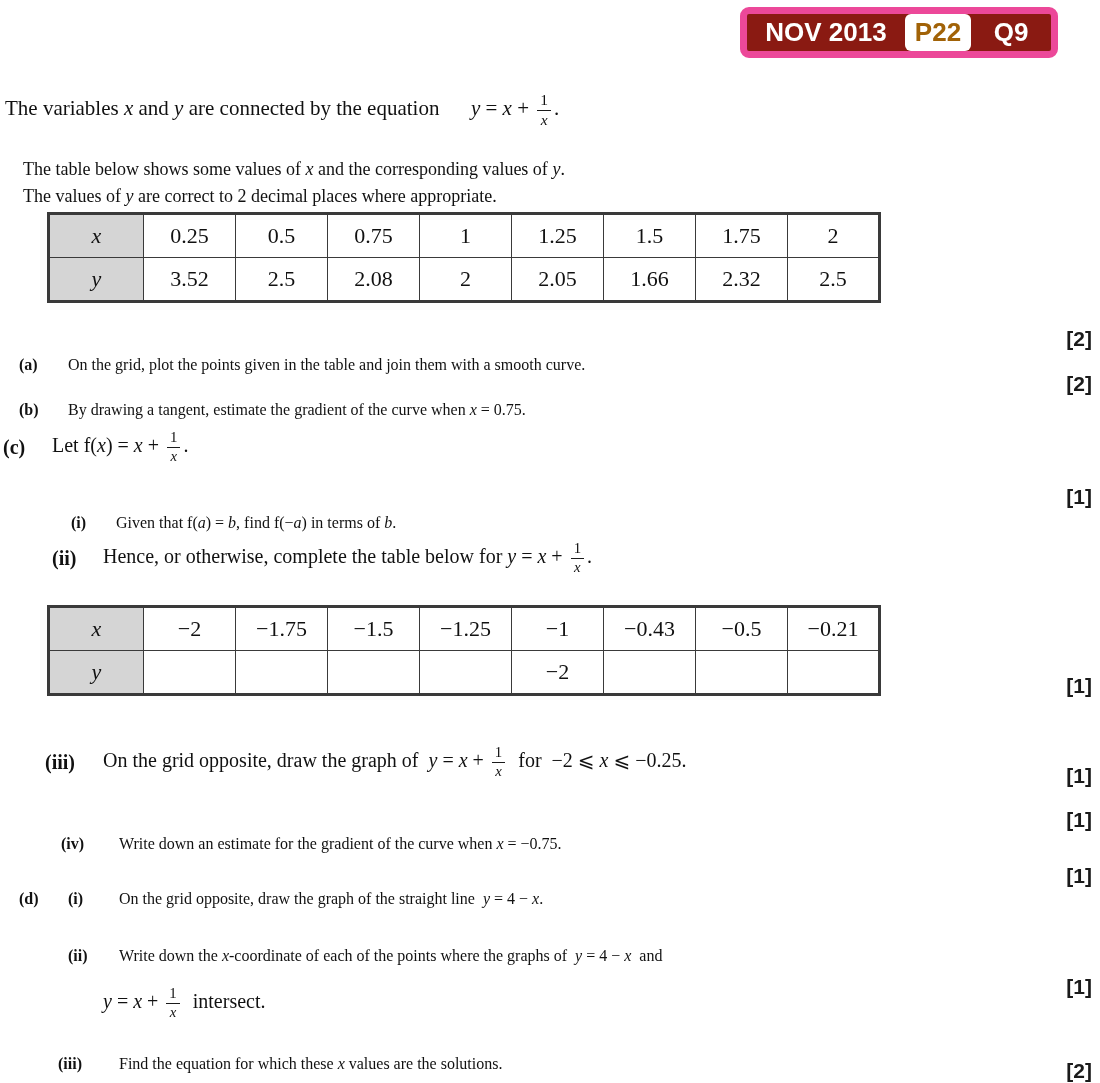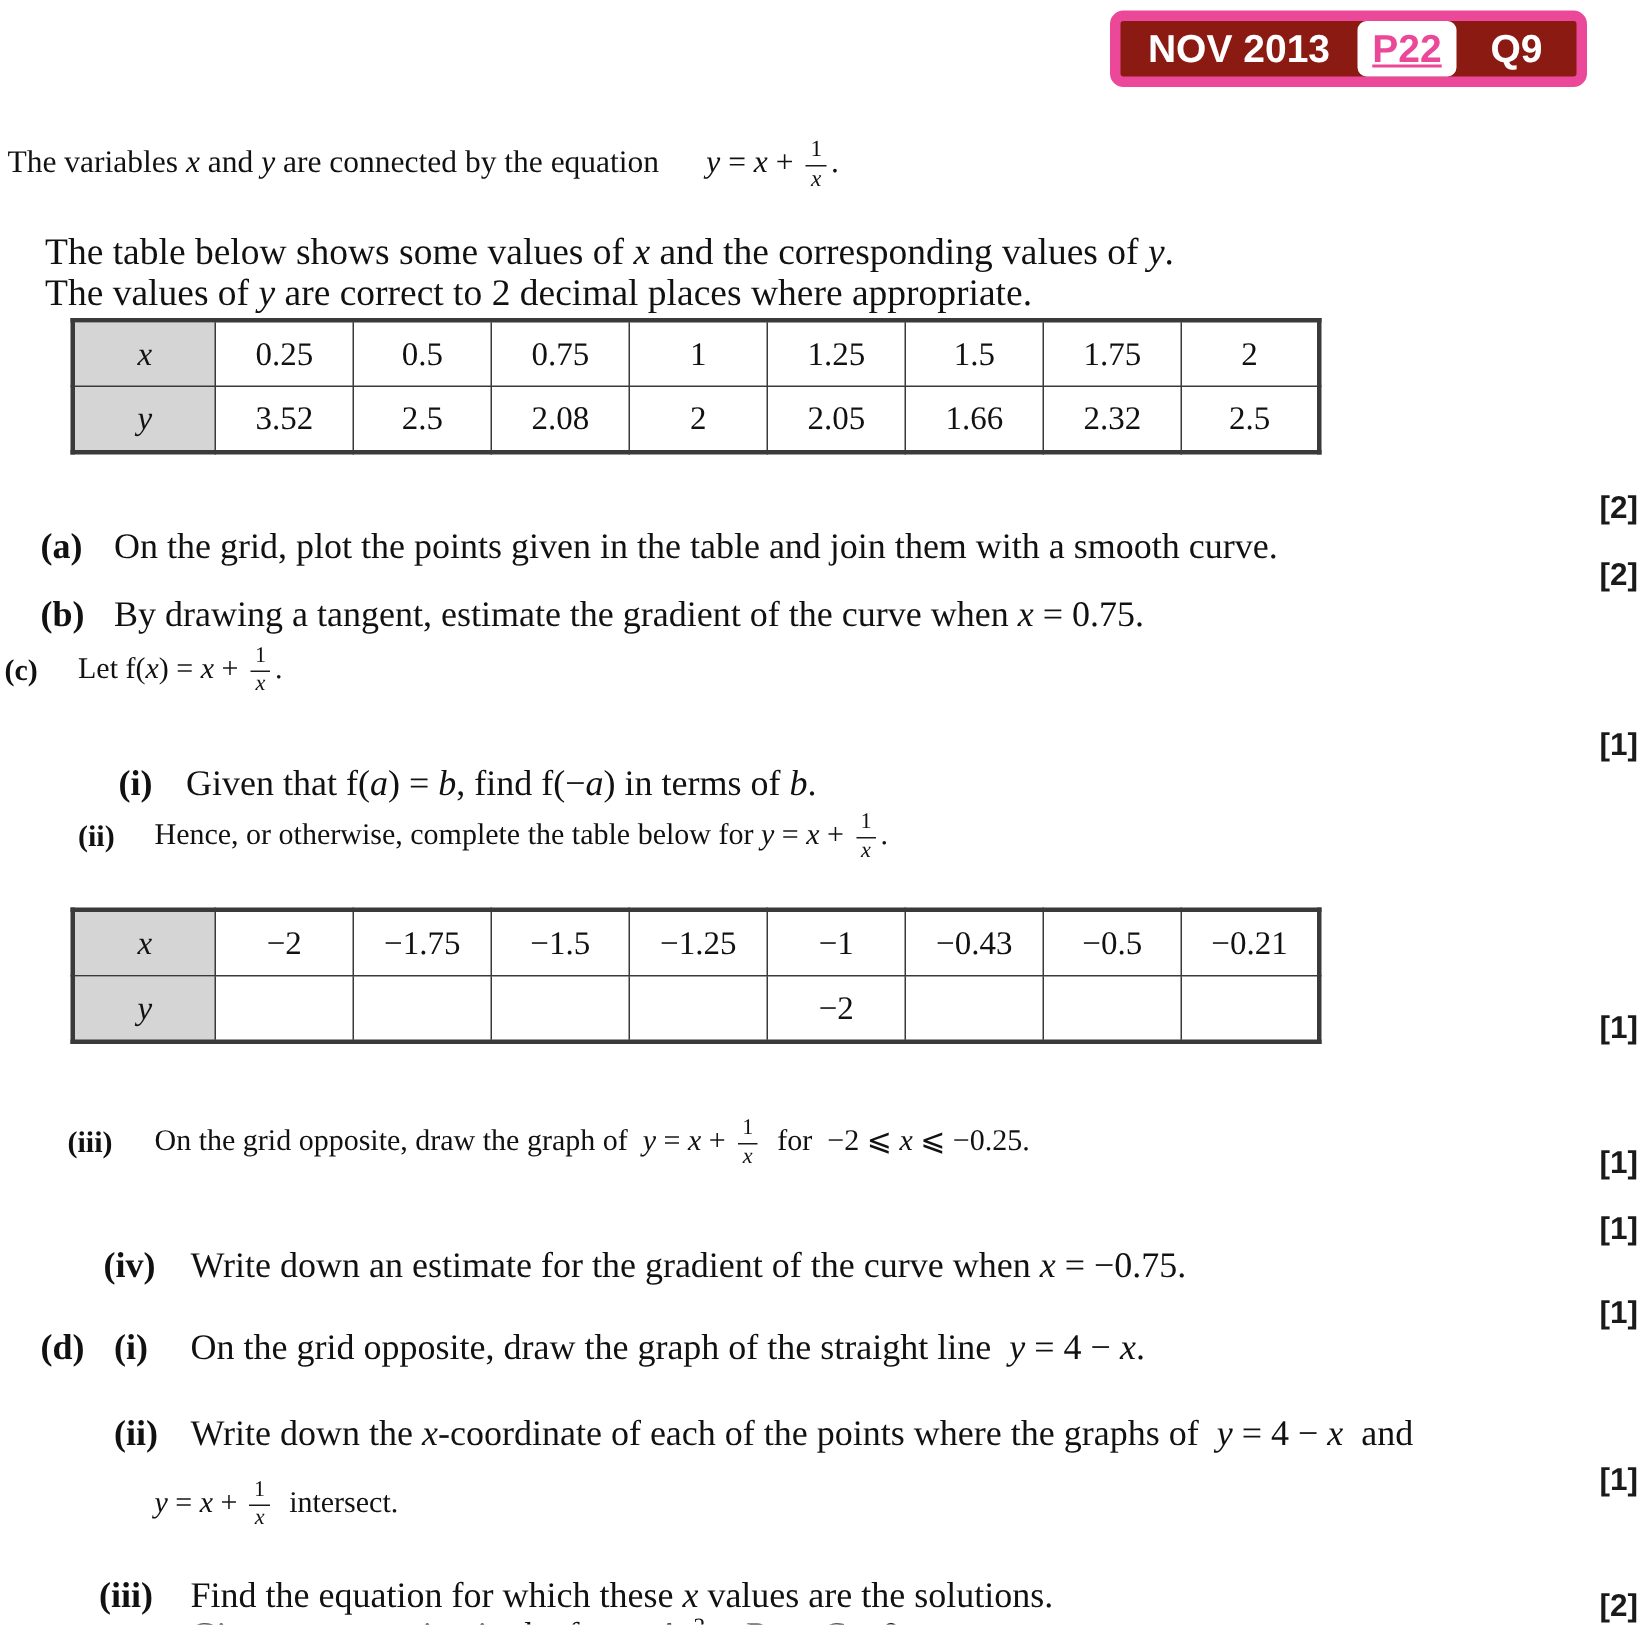--- a/index.html
+++ b/index.html
@@ -4,27 +4,27 @@
 <style>
   html,body{margin:0;padding:0;}
   #page{position:relative;width:1100px;height:1083px;background:#ffffff;
         font-family:"Liberation Serif",serif;color:#111;overflow:hidden;}
 
   
   .badge{position:absolute;left:740px;top:7px;width:318px;height:51px;box-sizing:border-box;
          background:#8a1a12;border:7px solid #ec4899;border-radius:9px;display:flex;align-items:stretch;
          font-family:"Liberation Sans",sans-serif;font-weight:700;font-size:26px;}
   .badge-session{width:158px;color:#fff;display:flex;align-items:center;justify-content:center;}
-  .badge-paper{width:66px;background:#fff;color:#ec4899;border-radius:6px;
-               display:flex;align-items:center;justify-content:center;text-decoration:underline;}
+  .badge-paper{width:66px;background:#fff;color:#a16207;border-radius:6px;
+               display:flex;align-items:center;justify-content:center;}
   .badge-q{flex:1;color:#fff;display:flex;align-items:center;justify-content:center;}
 
   
-  .trow{position:absolute;white-space:pre-wrap;font-size:24px;line-height:26px;}
-  .trow.intro{font-size:25px;}
+  .trow{position:absolute;white-space:pre-wrap;font-size:16px;line-height:26px;}
+  .trow.intro{font-size:18px;}
   .frow{position:absolute;display:flex;align-items:center;white-space:pre-wrap;font-size:20px;}
   .frow.intro{font-size:21px;}
   .qlabel{display:inline-block;font-weight:700;}
   .it{font-style:italic;}
   .sup{vertical-align:super;font-size:0.65em;line-height:0;}
   .frac{display:inline-block;vertical-align:middle;text-align:center;
         font-size:0.74em;line-height:1.2;margin:0 3px;}
   .frac .fden{display:block;border-top:1.5px solid #1a1a1a;padding:0 3px;}
   .frac .fnum{display:block;padding:0 3px;}
 

